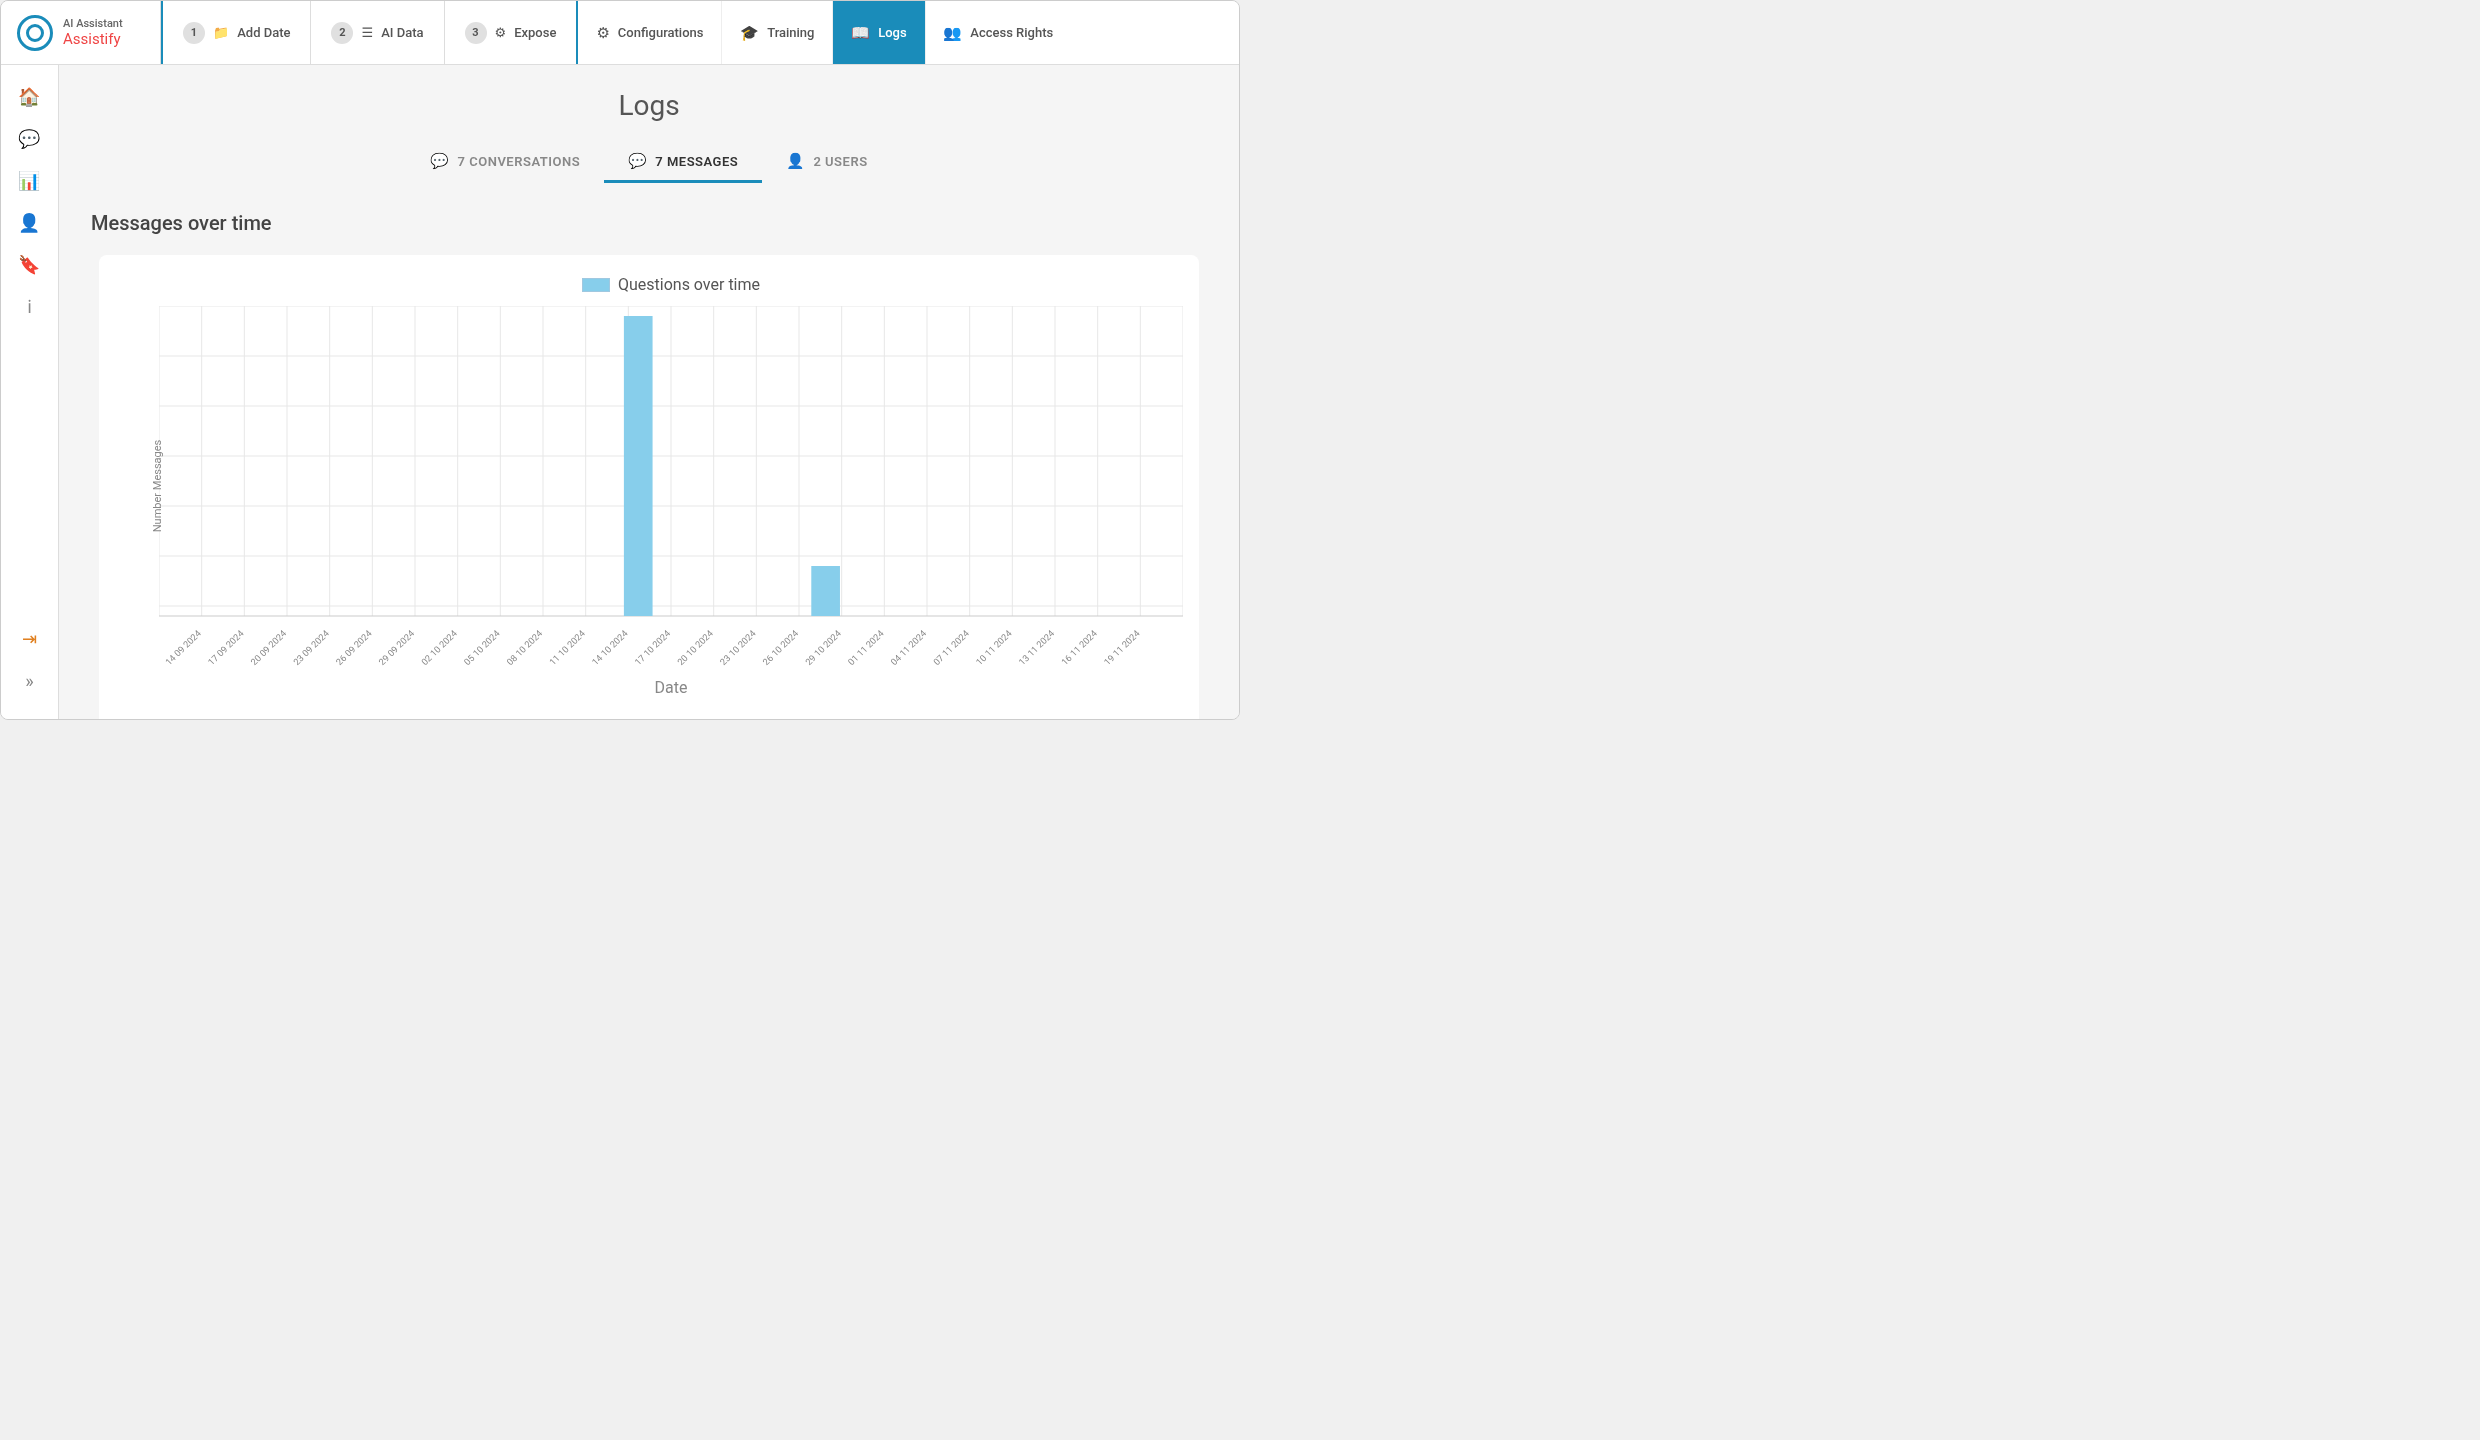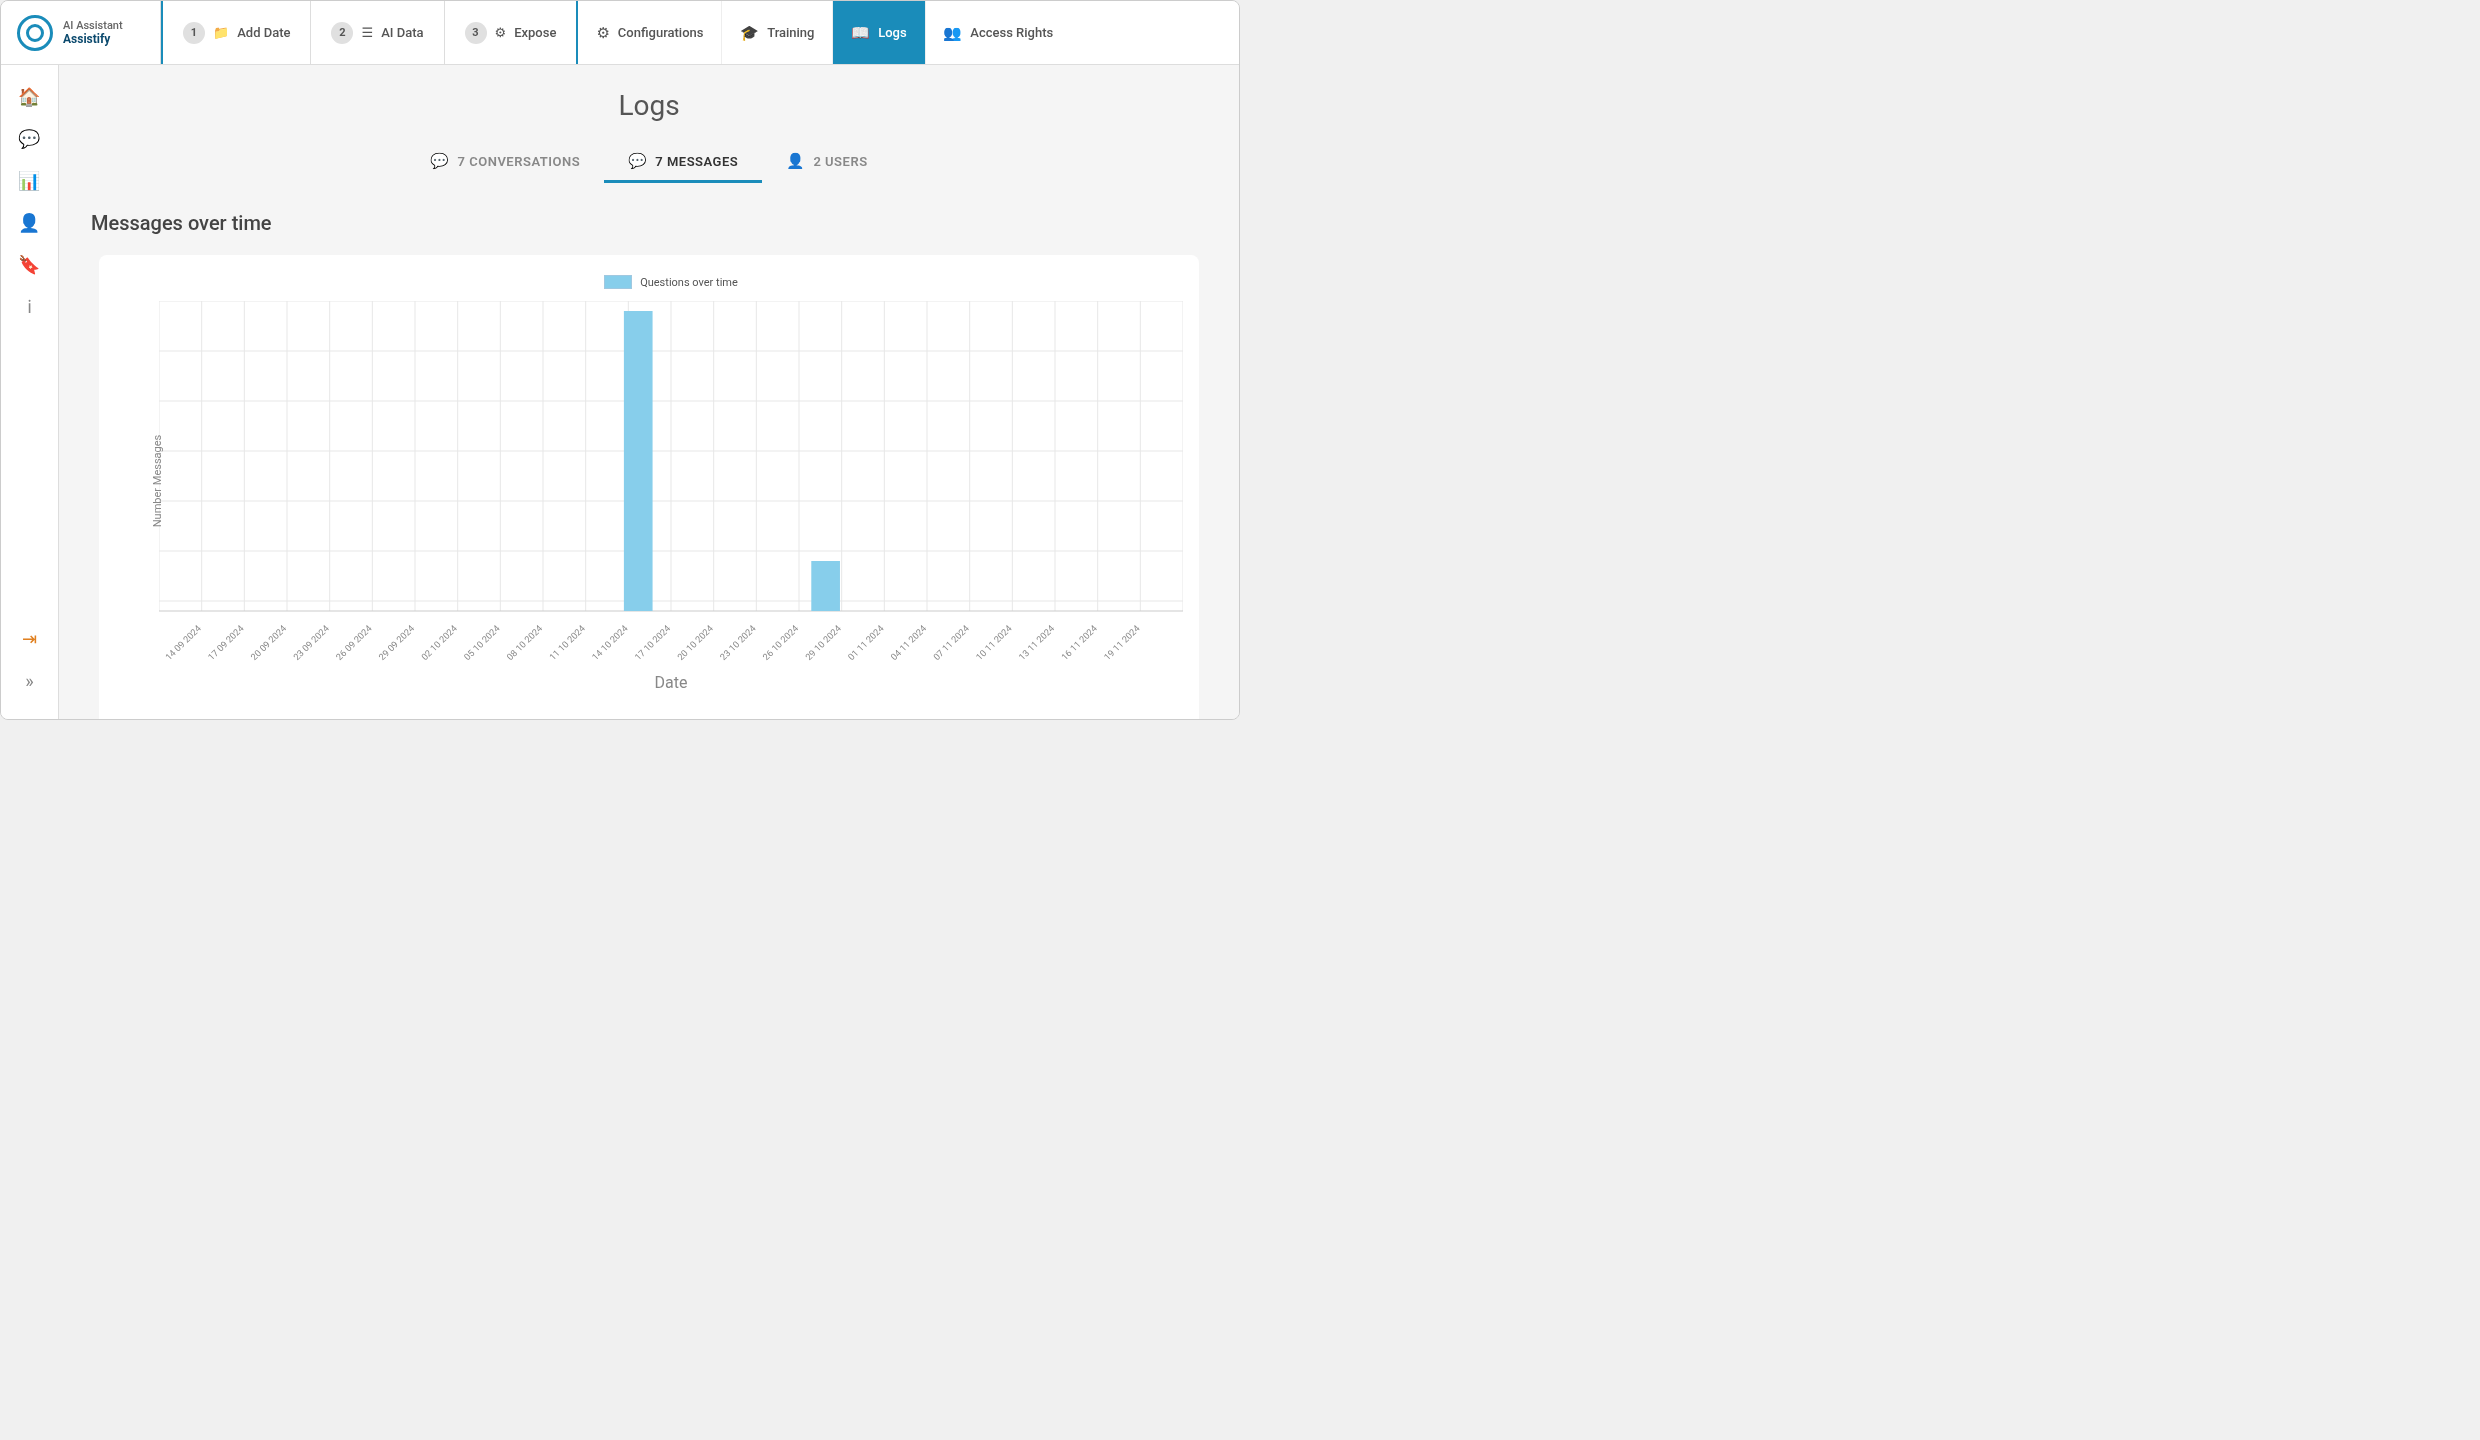--- a/index.html
+++ b/index.html
@@ -56,23 +56,23 @@
     .brand-text {
       display: flex;
       flex-direction: column;
     }
     .brand-title {
       font-size: 11px;
       color: #666;
       font-weight: 500;
     }
     .brand-name {
-      font-size: 12px;
-      color: #0c4a6e;
-      font-weight: 700;
+      font-size: 15px;
+      color: #ef4444;
+      font-weight: 400;
     }
     .nav-steps {
       display: flex;
       align-items: stretch;
       border: 2px solid #1a8cba;
       border-top: 0;
       border-bottom: 0;
     }
     .nav-step {
       display: flex;
@@ -218,21 +218,21 @@
       margin: 0 auto;
       max-width: 1100px;
     }
 
     .chart-legend {
       display: flex;
       justify-content: center;
       gap: 8px;
       align-items: center;
       margin-bottom: 12px;
-      font-size: 11px;
+      font-size: 16px;
       color: #555;
     }
     .legend-color {
       width: 28px;
       height: 14px;
       background: #87ceeb;
       border: 1px solid #a0c8e0;
       display: inline-block;
     }
 

